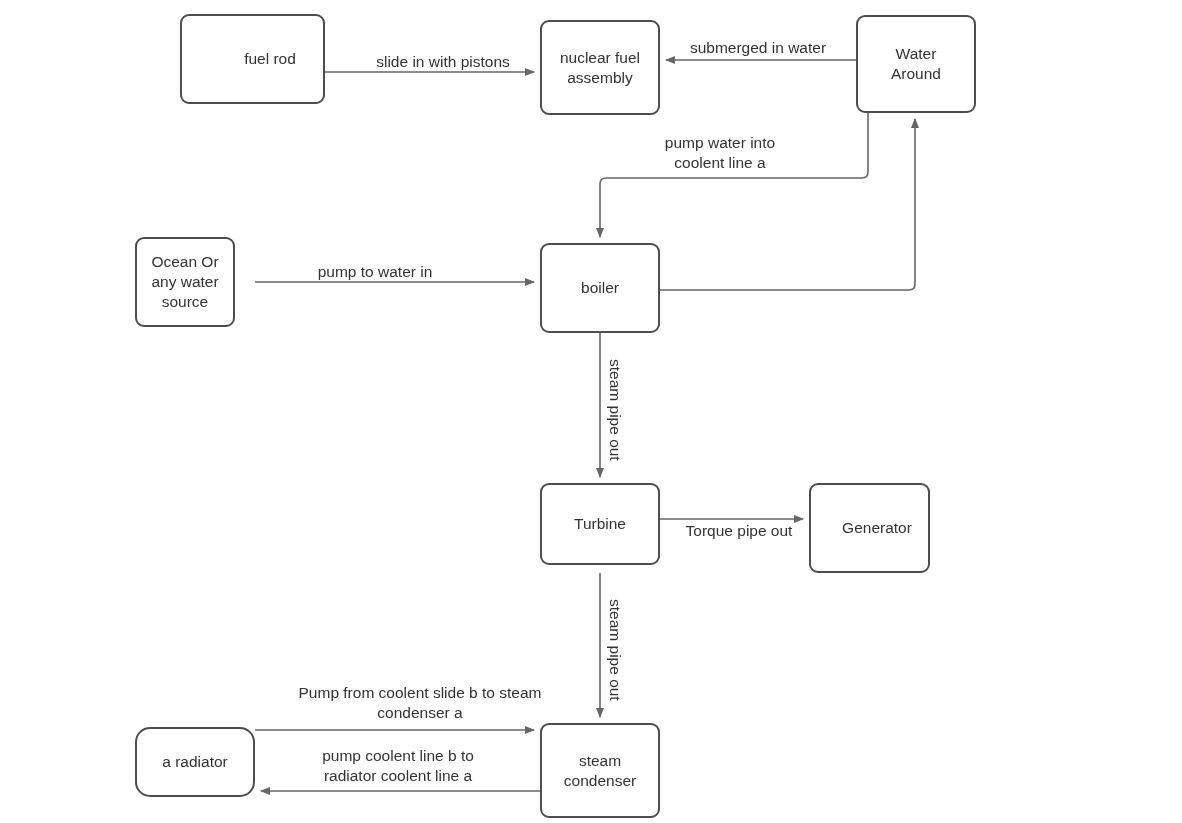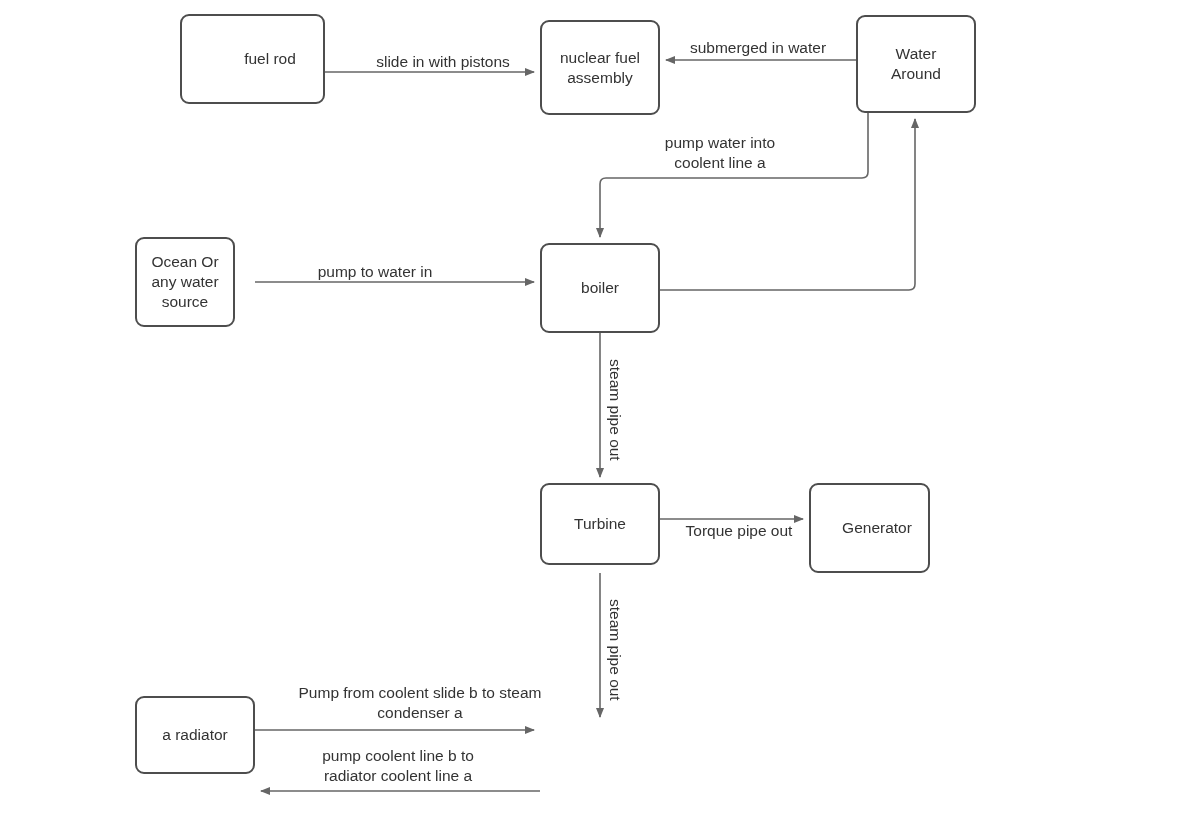--- a/index.html
+++ b/index.html
@@ -117,24 +117,28 @@
   </div>
 
   <div class="node" style="left:540px; top:483px; width:120px; height:82px;">
     <span>Turbine</span>
   </div>
 
   <div class="node" style="left:809px; top:483px; width:121px; height:90px;padding-left:15px;">
     <span>Generator</span>
   </div>
 
-  <div class="node" style="left:135px; top:696px; width:120px; height:78px;">
+  <div class="node" style="left:135px; top:727px; width:120px; height:70px;border-radius:15px;">
     <span>a radiator</span>
   </div>
 
+  <div class="node" style="left:540px; top:723px; width:120px; height:95px;">
+    <span>steam
+condenser</span>
+  </div>
 
   <div class="edge-label" style="left:348px; top:52px; width:190px;">slide in with pistons</div>
 
   <div class="edge-label" style="left:668px; top:38px; width:180px;">submerged in water</div>
 
   <div class="edge-label" style="left:627px; top:133px; width:186px;">pump water into
 coolent line a</div>
 
 
   <div class="edge-label" style="left:303px; top:262px; width:144px;">pump to water in</div>

